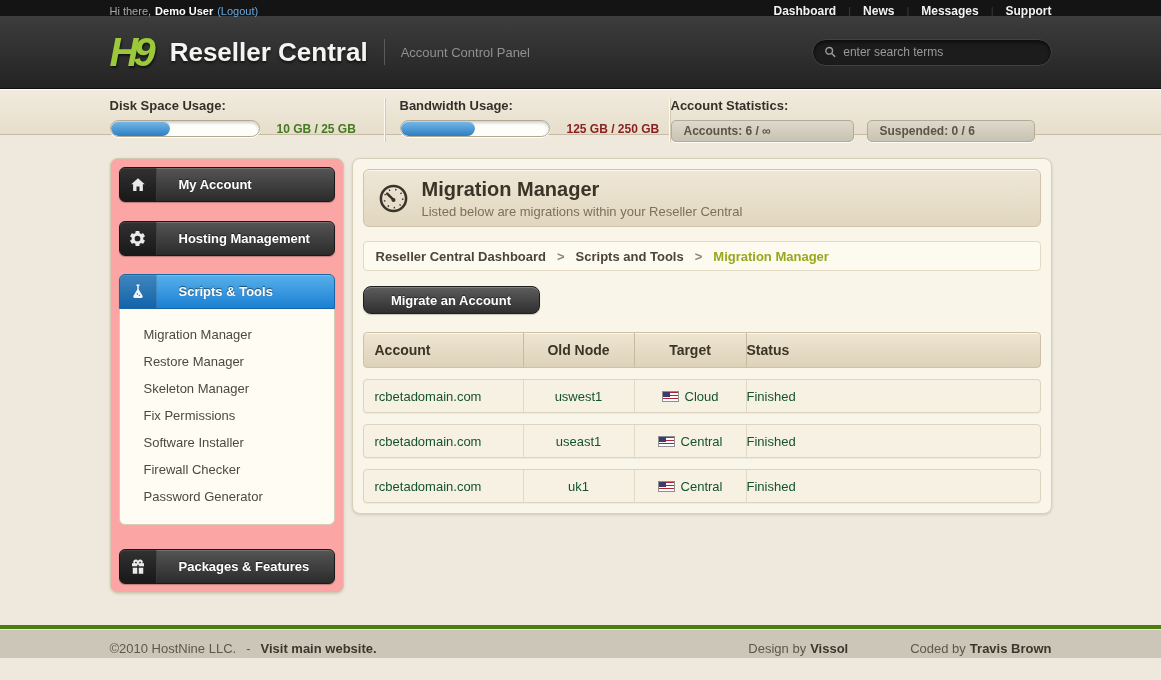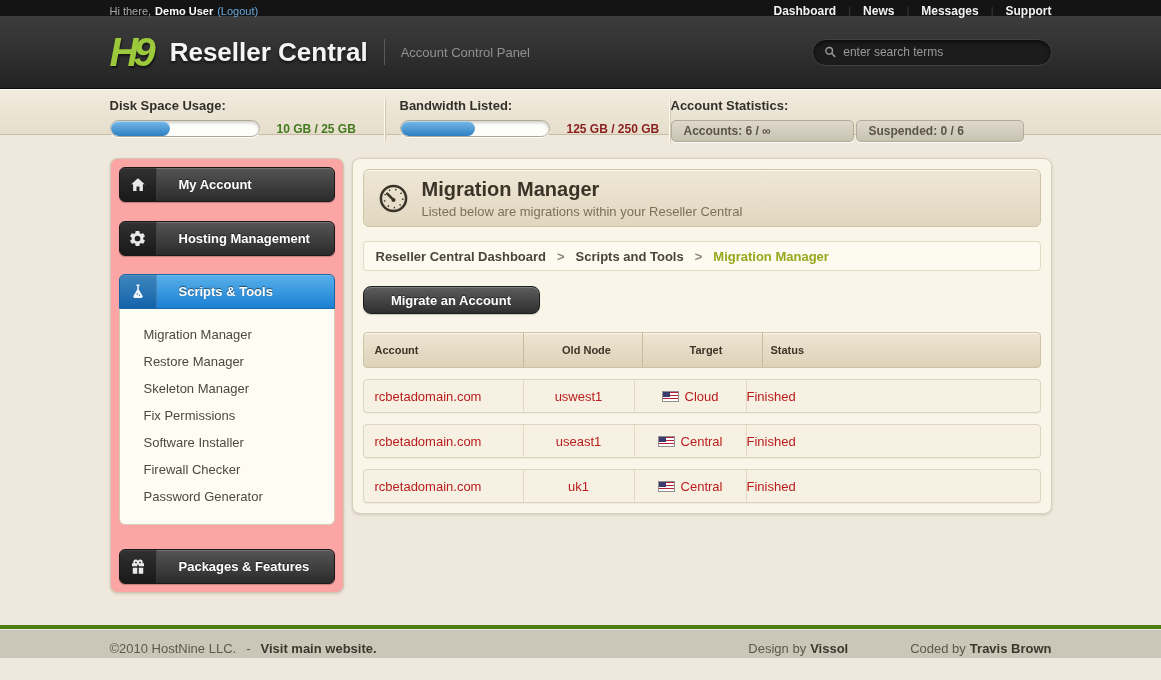--- a/index.html
+++ b/index.html
@@ -41,21 +41,21 @@
   .stat.s2 { width:285px; border-left:1px solid #d4cab4; box-shadow:-1px 0 0 #fdf9f0; padding-left:14px; }
   .stat.s3 { flex:1; border-left:1px solid #d4cab4; box-shadow:-1px 0 0 #fdf9f0; }
   .stat-label { font-size:13px; font-weight:bold; color:#33302a; margin-bottom:7px; }
   .stat-row { display:flex; align-items:center; }
   .track { width:150px; height:17px; background:#fdfdfa; border:1px solid #b0a791; border-radius:9px;
            box-shadow:inset 0 2px 3px rgba(0,0,0,.18), 0 1px 0 #fff; overflow:hidden; }
   .fill { height:100%; background:linear-gradient(#77b9e9,#2e7fc2); border-radius:8px; box-shadow:inset 0 1px 0 rgba(255,255,255,.45); }
   .stat-value { margin-left:17px; font-size:12px; font-weight:bold; }
   .stat-value.disk { color:#43791f; }
   .stat-value.bw { color:#8a1f1f; }
-  .badges { display:flex; gap:2px; }
+  .badges { display:flex; gap:13px; }
   .badge { height:22px; background:linear-gradient(#ded9cc,#c8c2b1); border:1px solid #b2ab97; border-radius:5px;
            font-size:12px; font-weight:bold; color:#5b5546; display:flex; align-items:center; padding:0 12px;
            box-shadow:0 1px 0 rgba(255,255,255,.8); }
   .badge.b1 { width:183px; }
   .badge.b2 { width:168px; }
 
   
   .content { height:490px; }
   .content-inner { display:flex; padding-top:23px; gap:8px; }
 
@@ -97,24 +97,24 @@
                  text-shadow:0 -1px 1px rgba(0,0,0,.5); display:block; }
   .pagination { margin-top:15px; display:flex; gap:7px; }
   .page-btn { height:24px; min-width:34px; padding:0 10px; border-radius:5px; font-size:13px; font-weight:bold;
               display:flex; align-items:center; justify-content:center; cursor:pointer; }
   .page-btn.ghost { background:#fdfdfa; border:1px solid #b9b7ad; color:#a5a196; box-shadow:0 1px 0 rgba(255,255,255,.7); }
   .page-btn.blue  { background:linear-gradient(#49a0de,#2383c8); border:1px solid #1d6ca8; color:#fff;
                     text-shadow:0 -1px 1px rgba(0,0,0,.3); }
 
   
   .thead { margin-top:18px; height:36px; background:linear-gradient(#eee5d2,#ddd2b9); border:1px solid #cdc2a7;
-           border-radius:4px; display:flex; align-items:stretch; font-size:11px; font-weight:bold; color:#3b3427;
-           box-shadow:inset 0 1px 0 rgba(255,255,255,.65);gap:8px; }
+           border-radius:4px; display:flex; align-items:stretch; font-size:14px; font-weight:bold; color:#3b3427;
+           box-shadow:inset 0 1px 0 rgba(255,255,255,.65); }
   .trow { margin-top:11px; height:34px; background:#f6f1e3; border:1px solid #ddd4bf; border-radius:4px;
-          display:flex; align-items:stretch; font-size:13px; color:#b91c1c; box-shadow:0 1px 1px rgba(0,0,0,.05); }
+          display:flex; align-items:stretch; font-size:13px; color:#14532d; box-shadow:0 1px 1px rgba(0,0,0,.05); }
   .cell { display:flex; align-items:center; }
   .c-account { width:160px; padding-left:11px; }
   .c-node    { width:111px; justify-content:center; }
   .c-target  { width:112px; justify-content:center; gap:6px; }
   .c-status  { flex:1; }
   .thead .cell:not(:last-child) { border-right:1px solid #c6bb9f; }
   .trow  .cell:not(:last-child) { border-right:1px solid #e3dac6; }
 
   .us-flag { width:17px; height:11px; flex:0 0 17px; position:relative; border:1px solid #8f8f8f;
              background:repeating-linear-gradient(to bottom, #b22234 0 1.5px, #ffffff 1.5px 3px); }
@@ -173,21 +173,21 @@
     <div class="stat s1">
       <div class="stat-label">Disk Space Usage:</div>
       <div class="stat-row">
         <div class="track">
           <div class="fill" style="width: 40%;"></div>
         </div>
         <span class="stat-value disk">10 GB / 25 GB</span>
       </div>
     </div>
     <div class="stat s2">
-      <div class="stat-label">Bandwidth Listed:</div>
+      <div class="stat-label">Bandwidth Usage:</div>
       <div class="stat-row">
         <div class="track">
           <div class="fill" style="width: 50%;"></div>
         </div>
         <span class="stat-value bw">125 GB / 250 GB</span>
       </div>
     </div>
     <div class="stat s3">
       <div class="stat-label">Account Statistics:</div>
       <div class="badges">

